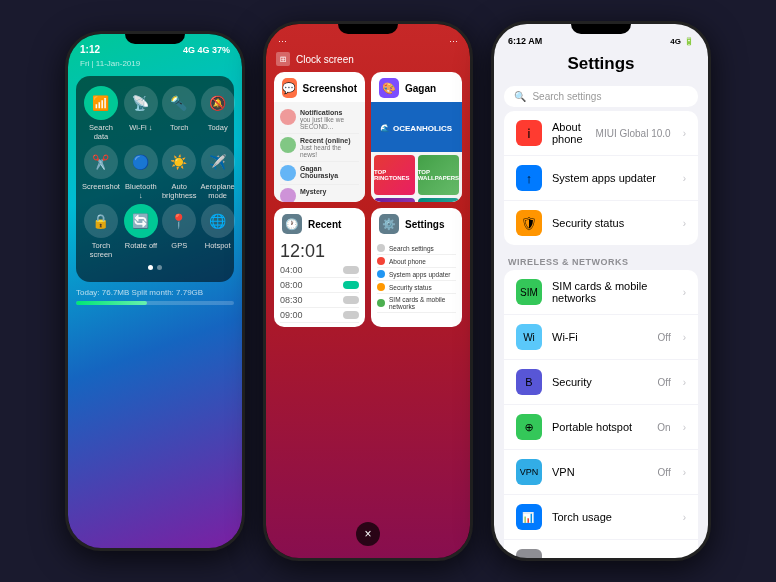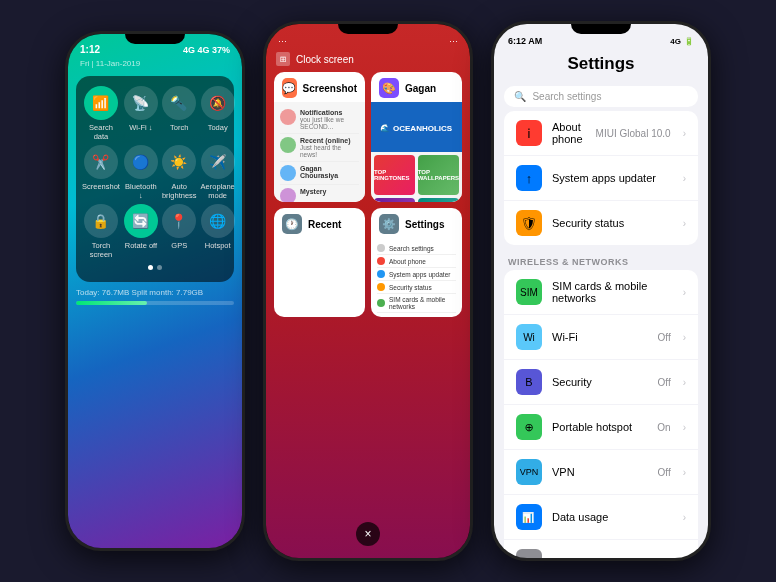--- a/index.html
+++ b/index.html
@@ -555,20 +555,41 @@
         </div>
       </div>
 
       <div style="display:flex;gap:6px;">
 
         <div class="p2-app-card" style="flex:1;">
           <div class="p2-card-header">
             <div class="p2-card-app-icon" style="background:#607d8b;">🕐</div>
             <span>Recent</span>
           </div>
+          <div class="p2-clock-preview">
+            <div class="p2-clock-time">12:01</div>
+            <div class="p2-alarm-list">
+              <div class="p2-alarm-item">
+                <span>04:00</span>
+                <div class="p2-toggle-sm"></div>
+              </div>
+              <div class="p2-alarm-item">
+                <span>08:00</span>
+                <div class="p2-toggle-sm p2-toggle-on"></div>
+              </div>
+              <div class="p2-alarm-item">
+                <span>08:30</span>
+                <div class="p2-toggle-sm"></div>
+              </div>
+              <div class="p2-alarm-item">
+                <span>09:00</span>
+                <div class="p2-toggle-sm"></div>
+              </div>
+            </div>
+          </div>
         </div>
 
         <div class="p2-app-card" style="flex:1;">
           <div class="p2-card-header">
             <div class="p2-card-app-icon" style="background:#607d8b;">⚙️</div>
             <span>Settings</span>
           </div>
           <div class="p2-settings-preview">
             <div class="p2-settings-item">
               <div class="p2-settings-dot" style="background:#ccc;"></div>
@@ -662,21 +683,21 @@
           <span class="p3-chevron">›</span>
         </div>
         <div class="p3-list-item">
           <div class="p3-item-icon icon-cyan" style="font-size:9px;">VPN</div>
           <span class="p3-item-label">VPN</span>
           <span class="p3-item-value">Off</span>
           <span class="p3-chevron">›</span>
         </div>
         <div class="p3-list-item">
           <div class="p3-item-icon icon-blue" style="font-size:10px;">📊</div>
-          <span class="p3-item-label">Data usage</span>
+          <span class="p3-item-label">Torch usage</span>
           <span class="p3-chevron">›</span>
         </div>
         <div class="p3-list-item">
           <div class="p3-item-icon icon-gray" style="font-size:14px;">⋯</div>
           <span class="p3-item-label">More</span>
           <span class="p3-chevron">›</span>
         </div>
       </div>
     </div>
 

